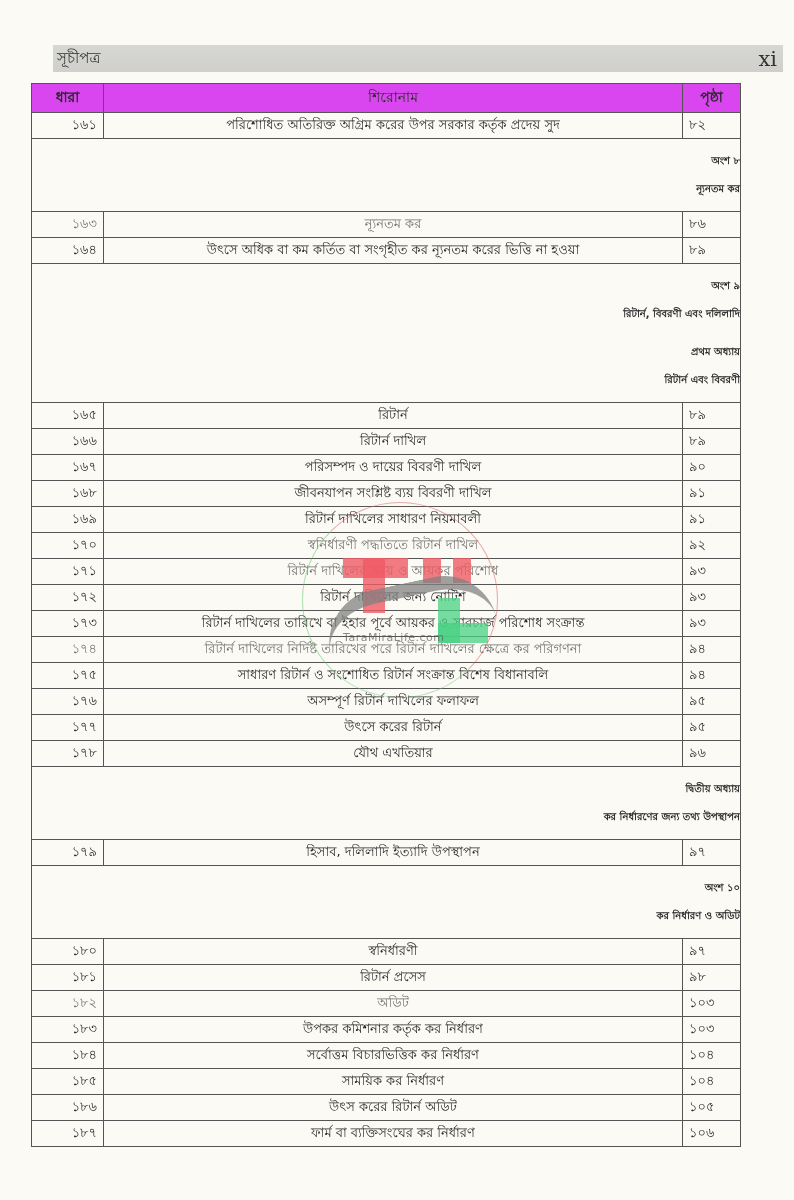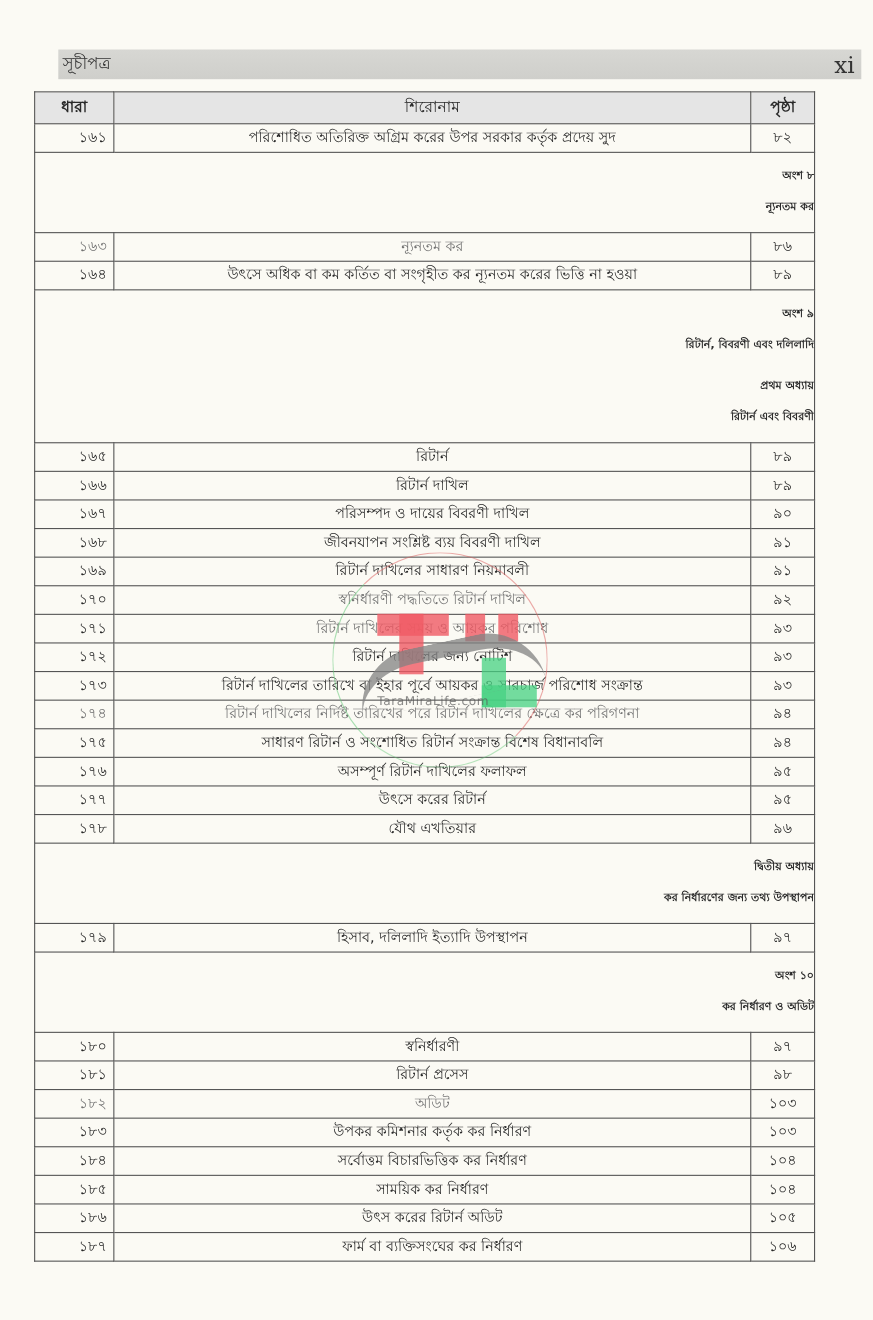--- a/index.html
+++ b/index.html
@@ -27,25 +27,25 @@
   table.toc col.c3 { width: 58px; }
   table.toc td, table.toc th {
     border: 1.3px solid #555;
     padding: 0 6px;
     height: 26px;
     box-sizing: border-box;
     white-space: nowrap;
     overflow: hidden;
   }
   table.toc th {
-    background: #e5e5e5; font-weight: bold; font-size: 14px; height: 29px;
+    background: #d946ef; font-weight: bold; font-size: 14px; height: 29px;
   }
   table.toc th.h-title { font-weight: normal; }
   td.num { text-align: right; padding-right: 8px; }
-  td.pg { text-align: center; padding-right: 12px; }
+  td.pg { text-align: left; padding-right: 12px; }
   td.ttl { text-align: center; }
   .blue { color: #737373; }
   tr.section td {
     text-align: right; font-weight: bold; font-size: 10px;
     padding: 8px 0; height: auto; line-height: 28px;
   }
   tr.section .gap { height: 10px; }
   .watermark {
     position: absolute; left: 302px; top: 502px; width: 194px; height: 194px;
     border-radius: 50%;

